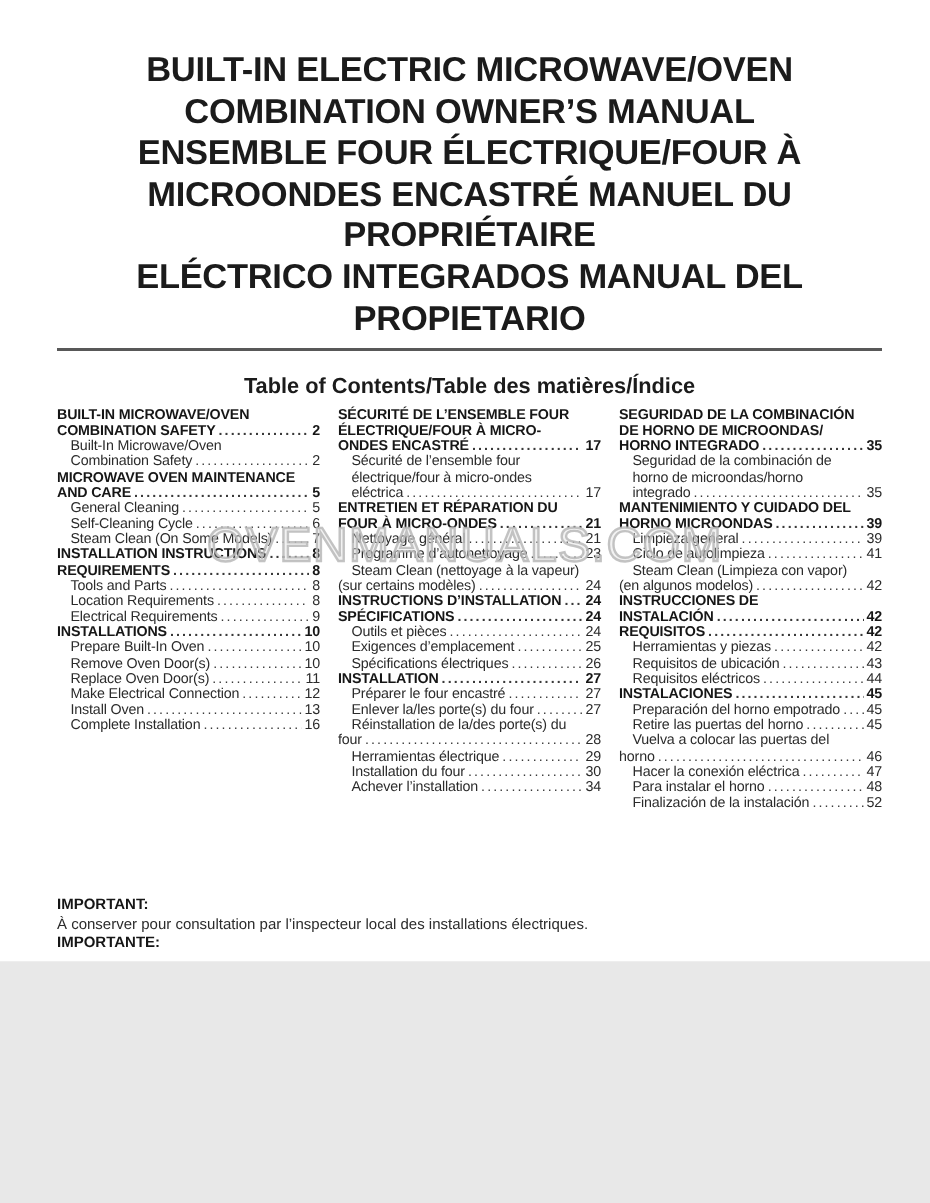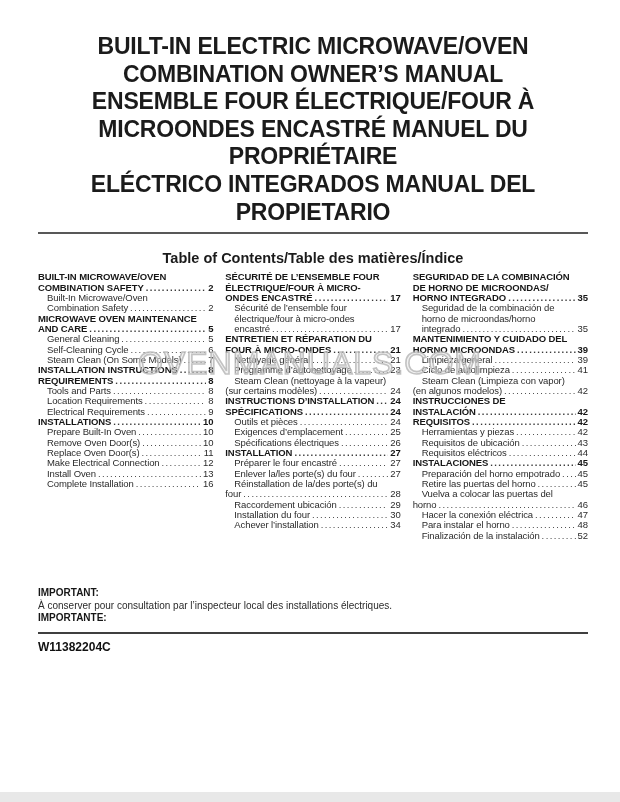--- a/index.html
+++ b/index.html
@@ -1,18 +1,18 @@
 <!DOCTYPE html>
 <html><head>
 <meta charset="utf-8">
 <style>
   html,body{margin:0;padding:0;background:#e8e8e8;}
   .page{
     position:relative;
-    width:620px;height:792px;
+    width:620px;height:641px;
     margin:0 auto;
     background:#ffffff;
     font-family:"Liberation Sans","DejaVu Sans",sans-serif;
     color:#222;
     overflow:hidden;
     box-sizing:border-box;
     padding:33px 32px 0 38px;
   }
   
   .title-block{
@@ -76,21 +76,21 @@
     font-size:32px;
     font-weight:normal;
     letter-spacing:1px;
     color:rgba(210,210,210,0.28);
     -webkit-text-stroke:1.6px rgba(185,185,185,0.85);
     pointer-events:none;
     z-index:4;
     white-space:nowrap;
   }
   
-  .notes{margin-top:43px;font-size:10px;line-height:12.4px;color:#2b2b2b;}
+  .notes{margin-top:54px;font-size:10px;line-height:12.4px;color:#2b2b2b;}
   .note-label{font-weight:bold;color:#161616;}
   
   .doc-number{
     margin-top:6px;
     font-size:12px;
     font-weight:bold;
     color:#111;
   }
 </style>
 </head>
@@ -226,21 +226,21 @@
           <span class="lead"></span>
           <span class="pg">17</span>
         </div>
         <div class="toc-row ind">
           <span class="t">Sécurité de l’ensemble four</span>
         </div>
         <div class="toc-row ind">
           <span class="t">électrique/four à micro-ondes</span>
         </div>
         <div class="toc-row ind">
-          <span class="t">encastré</span>
+          <span class="t">eléctrica</span>
           <span class="lead"></span>
           <span class="pg">17</span>
         </div>
         <div class="toc-row bold">
           <span class="t">ENTRETIEN ET RÉPARATION DU</span>
         </div>
         <div class="toc-row bold">
           <span class="t">FOUR À MICRO-ONDES</span>
           <span class="lead"></span>
           <span class="pg">21</span>
@@ -305,21 +305,21 @@
         </div>
         <div class="toc-row ind">
           <span class="t">Réinstallation de la/des porte(s) du</span>
         </div>
         <div class="toc-row">
           <span class="t">four</span>
           <span class="lead"></span>
           <span class="pg">28</span>
         </div>
         <div class="toc-row ind">
-          <span class="t">Raccordement ubicación</span>
+          <span class="t">Herramientas électrique</span>
           <span class="lead"></span>
           <span class="pg">29</span>
         </div>
         <div class="toc-row ind">
           <span class="t">Installation du four</span>
           <span class="lead"></span>
           <span class="pg">30</span>
         </div>
         <div class="toc-row ind">
           <span class="t">Achever l’installation</span>

